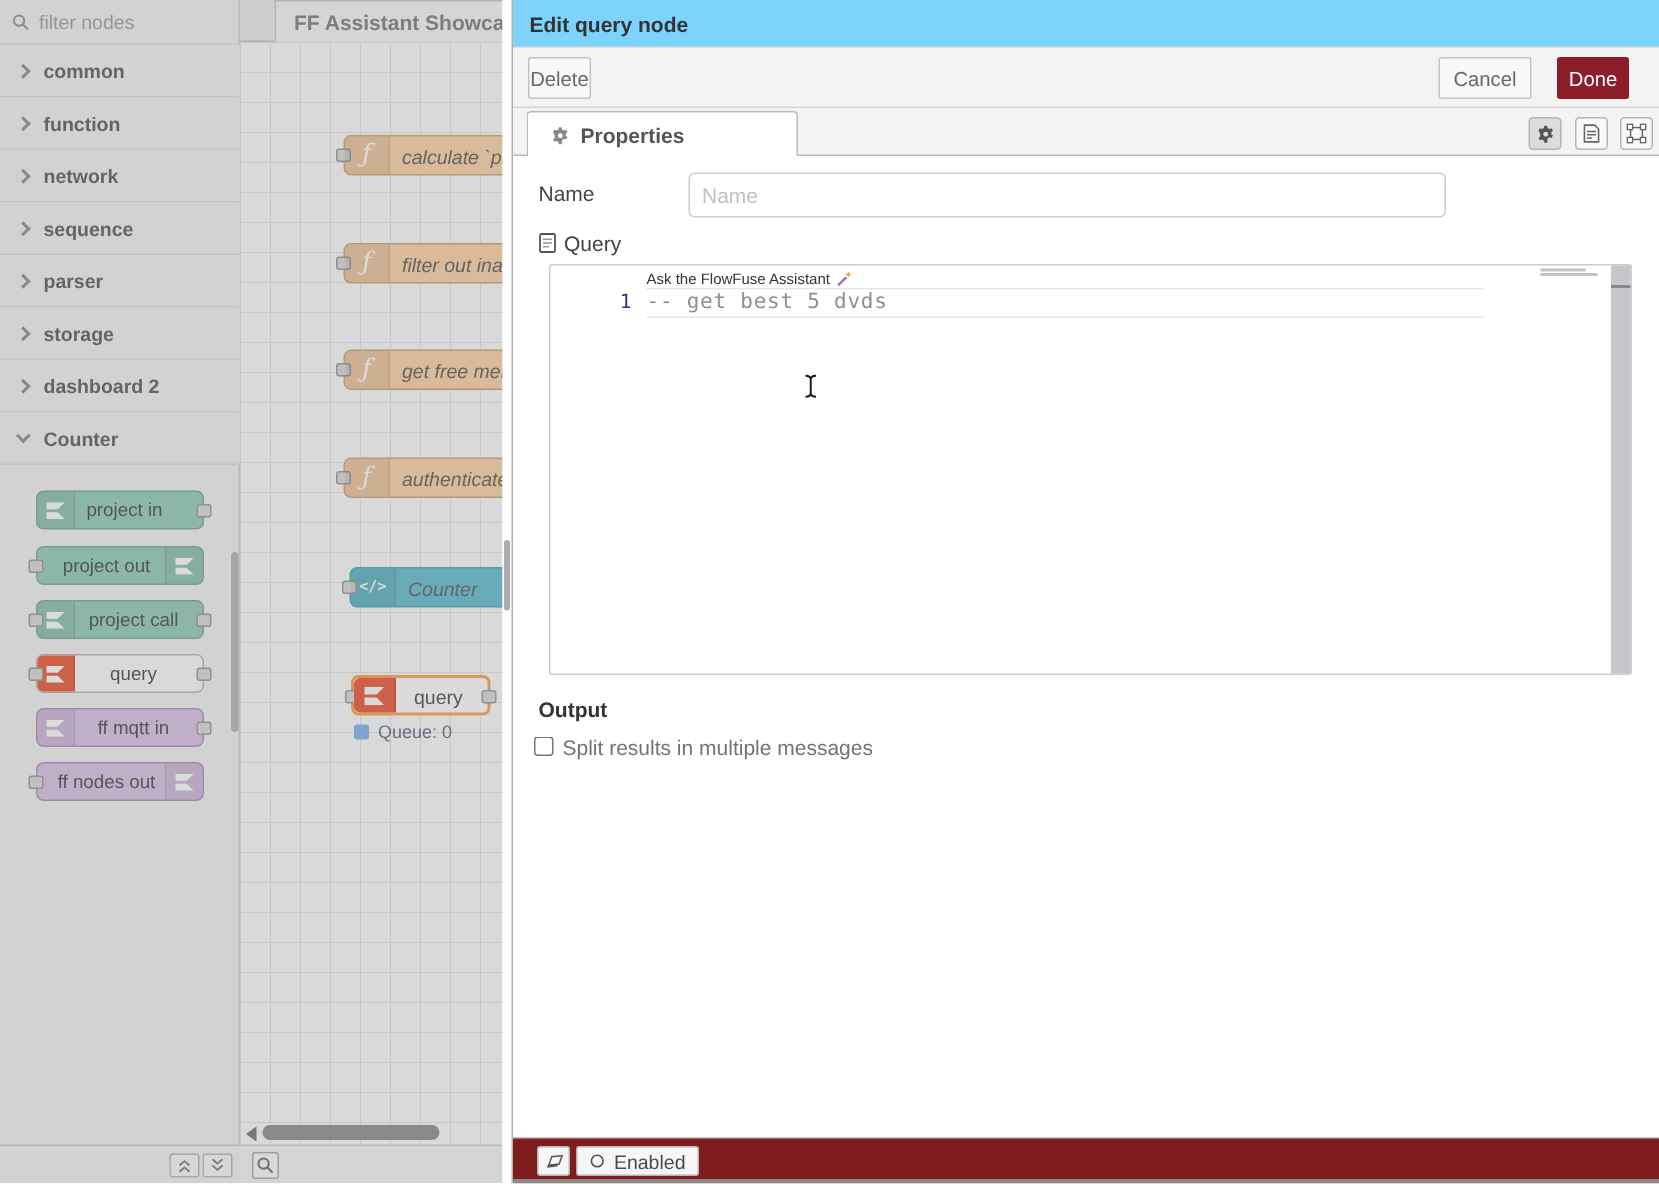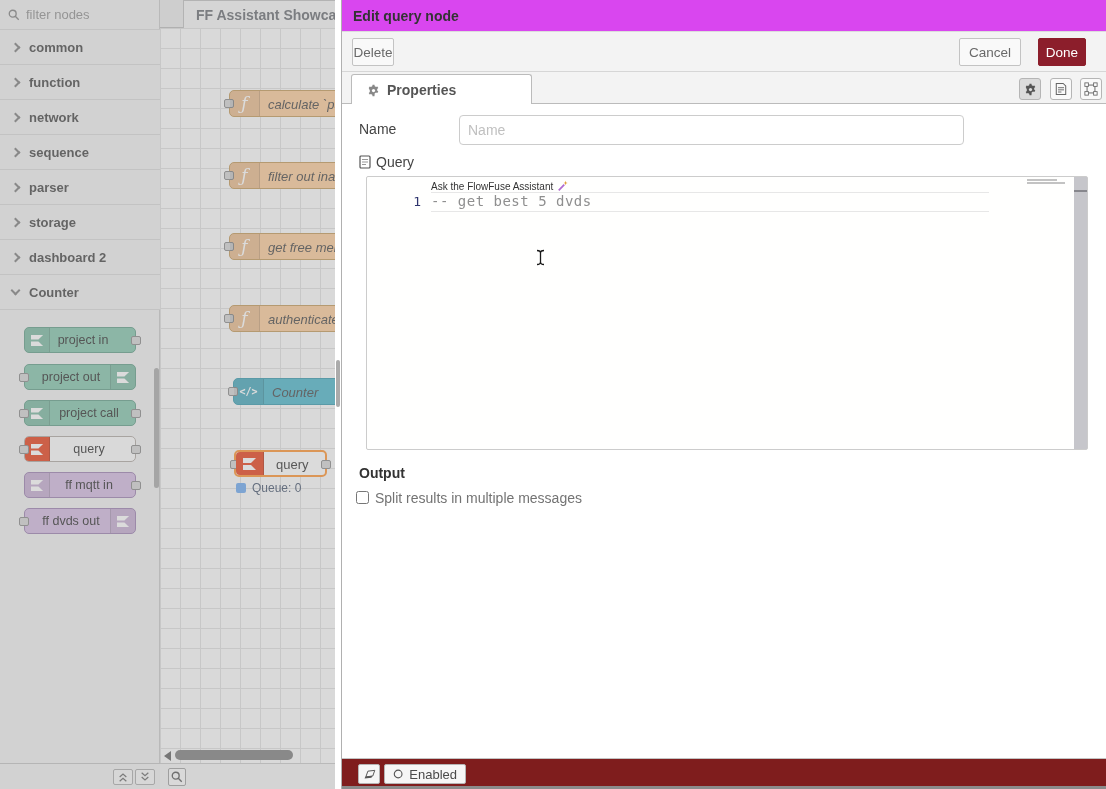--- a/index.html
+++ b/index.html
@@ -87,21 +87,21 @@
 
   
   .shade { position:absolute; left:0; top:0; width:335px; height:789px;
     background:rgba(135,135,137,0.30); z-index:40; }
   .divider { position:absolute; left:335px; top:0; width:6px; height:789px; background:#fff; z-index:45; }
   .v-thumb { position:absolute; left:1px; top:360px; width:4px; height:47px; background:#ababab; border-radius:2px; }
 
   
   .panel { position:absolute; left:341px; top:0; width:765px; height:789px; background:#fff;
     border-left:1px solid #b0b0b0; z-index:50; }
-  .p-header { position:absolute; left:0; top:0; width:765px; height:32px; background:#d946ef;
+  .p-header { position:absolute; left:0; top:0; width:765px; height:32px; background:#7dd3fc;
     border-bottom:1px solid #dcdcdc; display:flex; align-items:center; padding-left:11px;
     font-size:14px; font-weight:bold; color:#333; }
   .p-actions { position:absolute; left:0; top:32px; width:765px; height:40px; background:#f3f3f3;
     border-bottom:1px solid #d6d6d6; }
   .btn { position:absolute; top:6px; height:28px; background:#f9f9f9; border:1px solid #c3c3c3;
     border-radius:2px; font-size:13.5px; color:#696969; display:flex; align-items:center; justify-content:center; }
   .btn-delete { left:10px; width:42px; }
   .btn-cancel { left:617px; width:62px; }
   .btn-done { left:696px; width:48px; background:#8C1E2B; border-color:#8C1E2B; color:#fff; }
   .p-tabrow { position:absolute; left:0; top:72px; width:765px; height:32px; background:#f3f3f3;
@@ -245,21 +245,21 @@
       <span class="plabel" style="padding-left:18px">ff mqtt in</span>
       <span class="pport r"></span>
     </div>
     <div class="pnode n-mqtt" style="top:508px">
       <span class="picon r">
           <svg width="15" height="13" viewBox="0 0 16 14">
             <path d="M1 1h13l-5 5H1z" fill="#fff"></path>
             <path d="M1 8h8l5 5H1z" fill="#fff"></path>
           </svg>
         </span>
-      <span class="plabel" style="padding-right:18px">ff dvds out</span>
+      <span class="plabel" style="padding-right:18px">ff nodes out</span>
       <span class="pport l"></span>
     </div>
 
     <div class="palette-vscroll"></div>
 
     <div class="palette-footer">
       <div class="pf-btn" style="left:113px">
         <svg width="10" height="10" viewBox="0 0 10 12">
             <path d="M1 6l4-3.5L9 6M1 11l4-3.5L9 11" fill="none" stroke="#777" stroke-width="1.5"></path>
           </svg>

